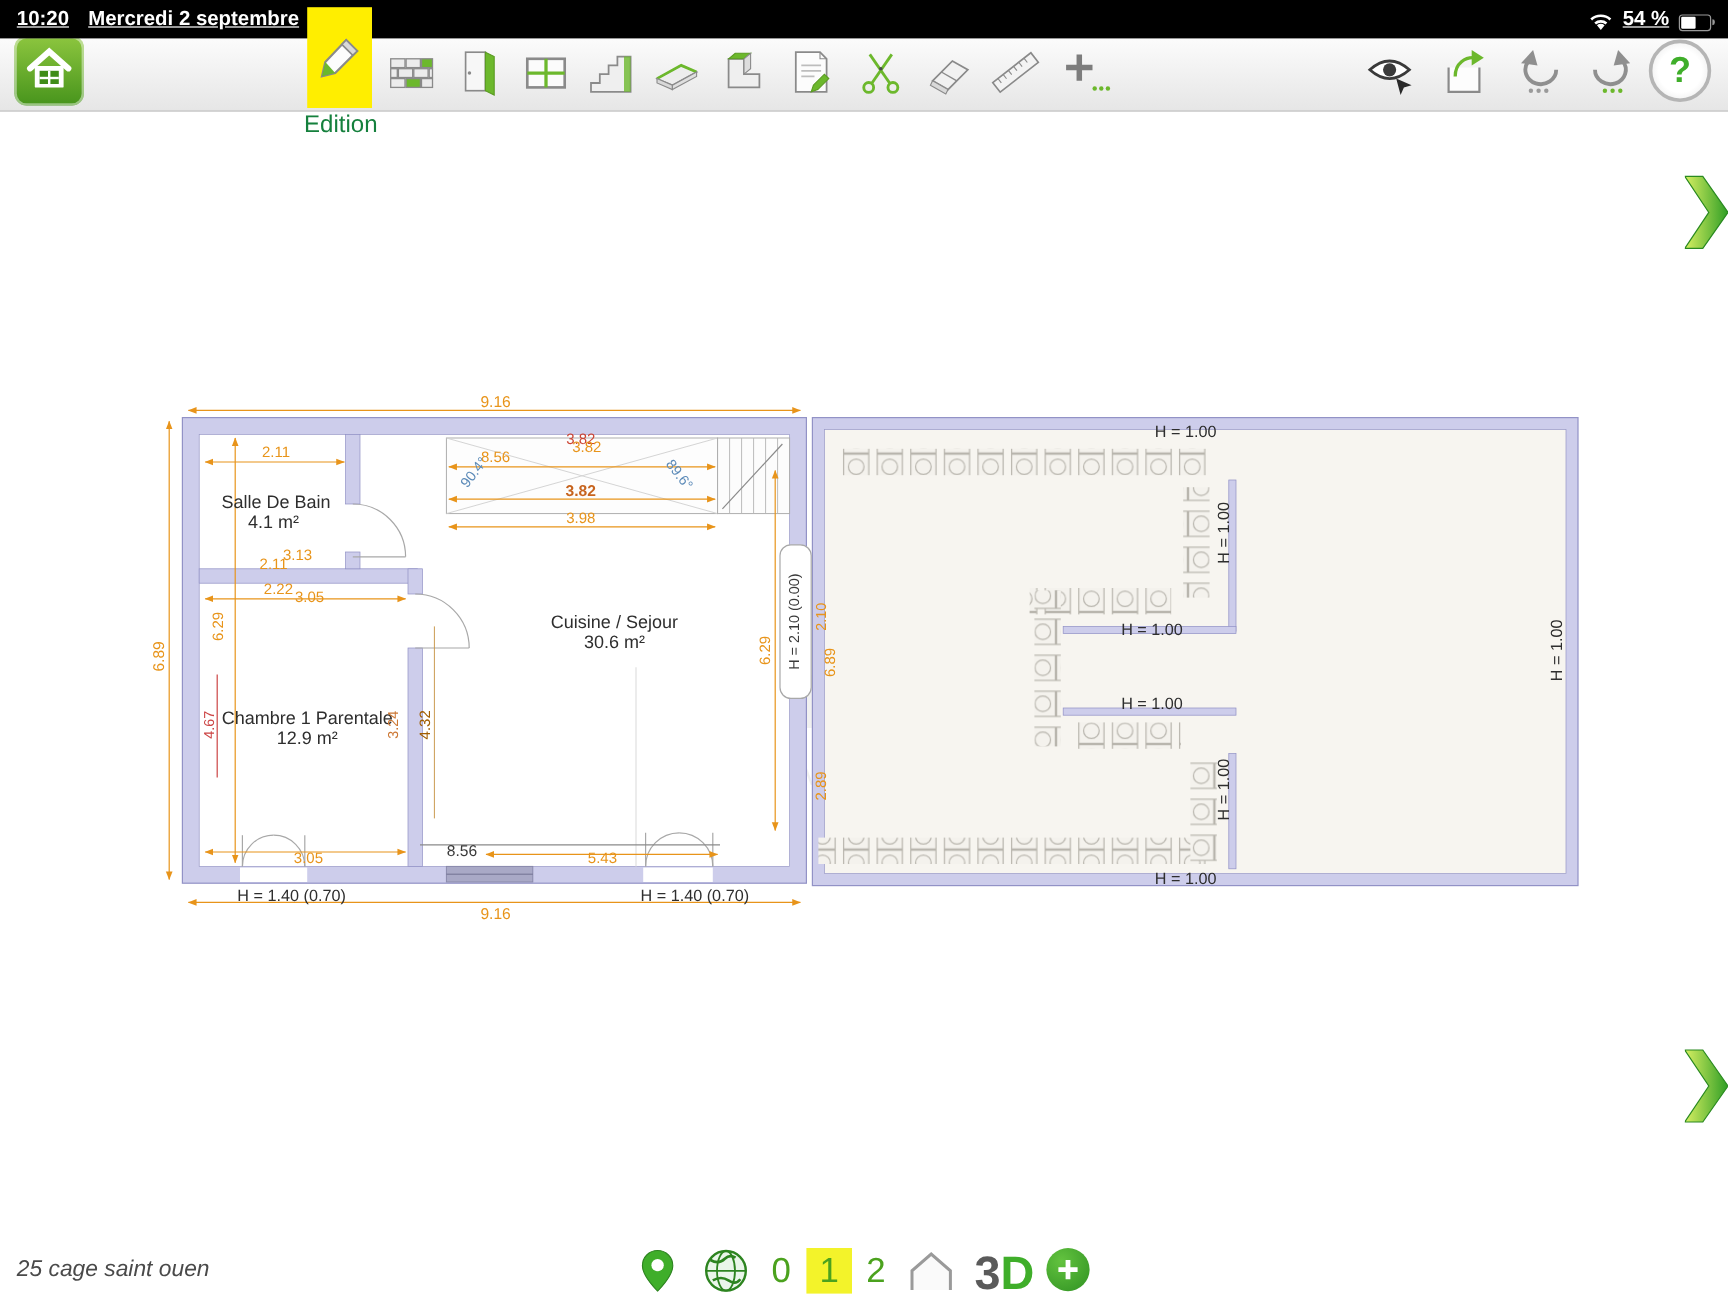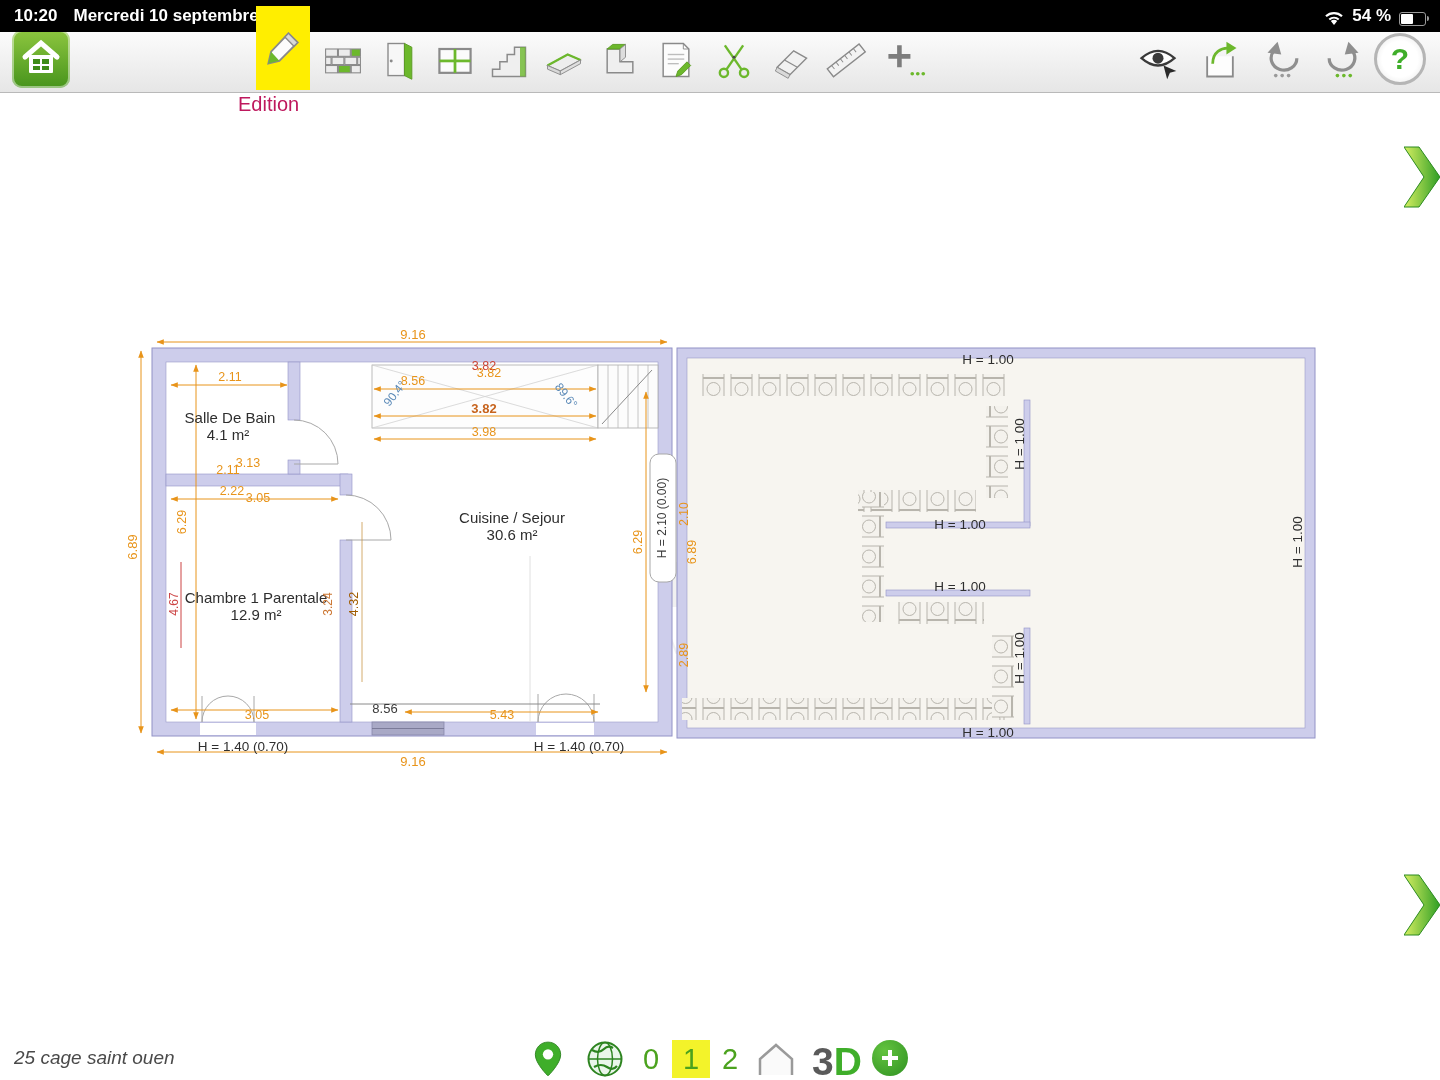--- a/index.html
+++ b/index.html
@@ -1,43 +1,43 @@
 <!DOCTYPE html>
 <html><head>
 <meta charset="utf-8">
 <style>
   html,body{margin:0;padding:0;}
   body{width:1440px;height:1080px;position:relative;overflow:hidden;background:#fff;font-family:"Liberation Sans",sans-serif;}
 
-  .status-bar{position:absolute;top:0;left:0;width:1440px;height:28px;background:#000;color:#fff;display:flex;align-items:center;justify-content:space-between;padding:16px 14px;box-sizing:border-box;font-size:17px;font-weight:700;z-index:4;}
+  .status-bar{position:absolute;top:0;left:0;width:1440px;height:28px;background:#000;color:#fff;display:flex;align-items:center;justify-content:space-between;padding:16px 14px;box-sizing:border-box;font-size:17px;font-weight:700;z-index:4;text-decoration:underline;}
   .sb-left{display:flex;gap:16px;align-items:center;}
   .sb-right{display:flex;gap:8px;align-items:flex-end;font-weight:600;}
 
   .toolbar{position:absolute;top:28px;left:0;width:1440px;height:64px;background:linear-gradient(#fdfdfd,#e6e6e6);border-bottom:1px solid #b9b9b9;z-index:3;}
   .tool{position:absolute;top:3px;width:56px;height:58px;display:flex;align-items:center;justify-content:center;}
   .app-logo{position:absolute;top:2px;left:12px;width:58px;height:58px;border-radius:10px;background:linear-gradient(#8dc63f,#47941c);box-shadow:inset 0 0 0 2px rgba(255,255,255,.45);display:flex;align-items:center;justify-content:center;}
   .edition-hl{position:absolute;top:6px;left:256px;width:54px;height:84px;background:#ffee00;z-index:5;display:flex;align-items:center;justify-content:center;}
-  .edition-label{position:absolute;top:93px;left:238px;width:92px;font-size:20px;color:#be185d;z-index:2;}
+  .edition-label{position:absolute;top:93px;left:238px;width:92px;text-align:center;font-size:20px;color:#15803d;z-index:2;}
   .help-btn{position:absolute;top:5px;left:1374px;width:52px;height:52px;border-radius:50%;background:radial-gradient(#ffffff 55%,#e3e3e3);border:3px solid #b5b5b5;box-sizing:border-box;display:flex;align-items:center;justify-content:center;font-size:30px;font-weight:700;color:#3fae2a;}
 
   .canvas{position:absolute;top:92px;left:0;width:1440px;height:946px;background:#fff;}
   .nav-arrow{position:absolute;right:0;width:36px;height:64px;}
 
   .bottom-bar{position:absolute;top:1038px;left:0;width:1440px;height:42px;background:#fff;z-index:3;}
   .project-name{position:absolute;left:14px;top:9px;font-size:19px;font-style:italic;color:#4a4a4a;}
   .floor-num{position:absolute;top:2px;width:40px;height:38px;line-height:38px;text-align:center;font-size:29px;color:#4ba21e;cursor:pointer;}
   .floor-active-bg{position:absolute;left:672px;top:2px;width:38px;height:38px;background:#f3f32a;}
 </style>
 </head>
 <body>
 
 <div class="status-bar">
   <div class="sb-left">
     <span>10:20</span>
-    <span>Mercredi 10 septembre</span>
+    <span>Mercredi 2 septembre</span>
   </div>
   <div class="sb-right">
     <svg width="20" height="16" viewBox="0 0 20 16">
       <path d="M10 15 L13.2 11 a5.4 5.4 0 0 0 -6.4 0 Z" fill="#fff"></path>
       <path d="M2 6.2 a12 12 0 0 1 16 0" stroke="#fff" stroke-width="2.2" fill="none"></path>
       <path d="M5.3 9.5 a7.2 7.2 0 0 1 9.4 0" stroke="#fff" stroke-width="2.2" fill="none"></path>
     </svg>
     <span>54 %</span>
     <span style="display:inline-block;width:25px;height:12px;border:1px solid #9a9a9a;border-radius:3px;position:relative;">
       <span style="position:absolute;left:1px;top:1px;bottom:1px;width:12px;background:#fff;border-radius:1px;"></span>

